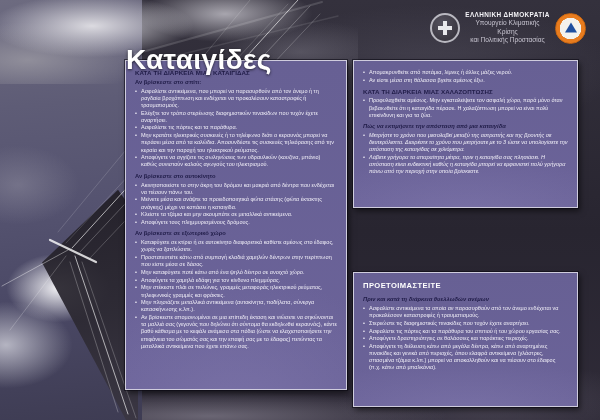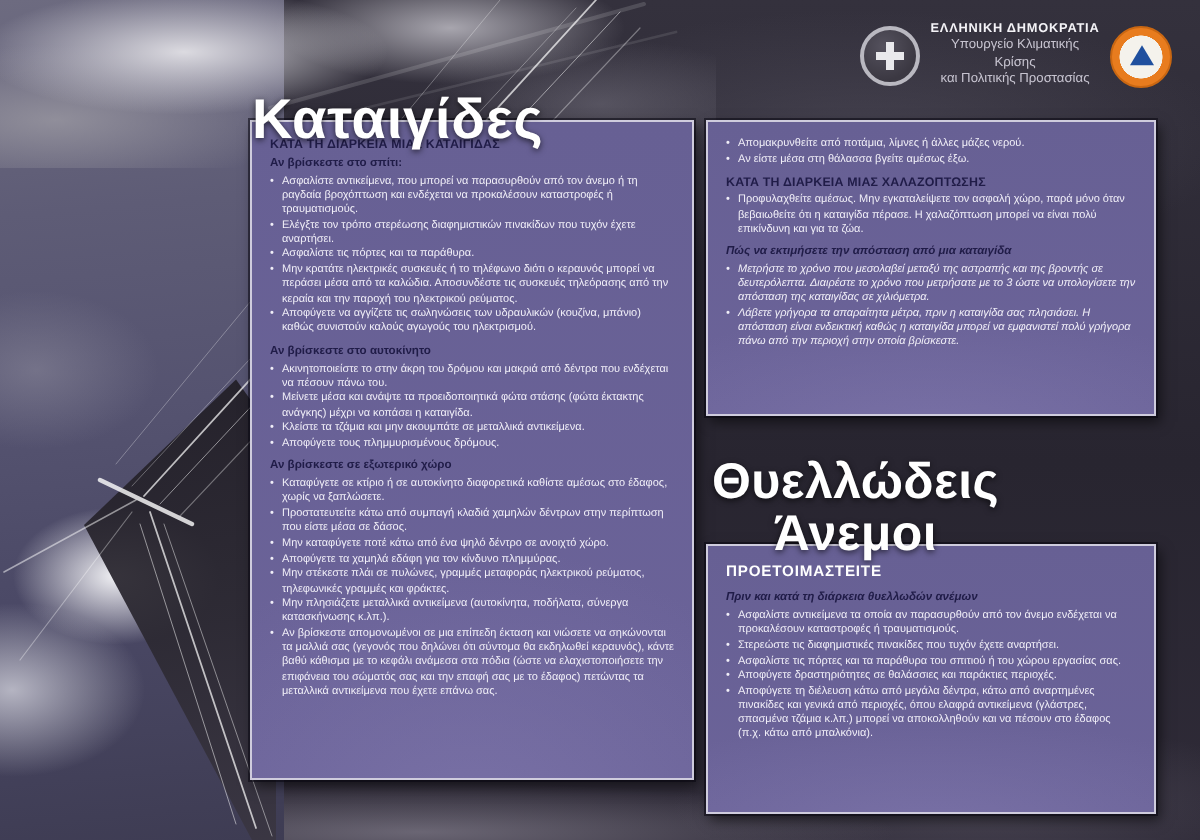--- a/index.html
+++ b/index.html
@@ -230,24 +230,20 @@
           <span class="marker">•</span>
           <span class="btext">Μετρήστε το χρόνο που μεσολαβεί μεταξύ της αστραπής και της βροντής σε δευτερόλεπτα. Διαιρέστε το χρόνο που μετρήσατε με το 3 ώστε να υπολογίσετε την απόσταση της καταιγίδας σε χιλιόμετρα.</span>
         </div>
         <div class="bullet">
           <span class="marker">•</span>
           <span class="btext">Λάβετε γρήγορα τα απαραίτητα μέτρα, πριν η καταιγίδα σας πλησιάσει. Η απόσταση είναι ενδεικτική καθώς η καταιγίδα μπορεί να εμφανιστεί πολύ γρήγορα πάνω από την περιοχή στην οποία βρίσκεστε.</span>
         </div>
       </div>
   </section>
 
-  <h1 class="title title-winds">
-    <span>Θυελλώδεις</span><br>
-    <span>Άνεμοι</span>
-  </h1>
 
   <section class="panel panel-right-bottom">
     <div class="prep-head">ΠΡΟΕΤΟΙΜΑΣΤΕΙΤΕ</div>
     <div class="h2 it first">Πριν και κατά τη διάρκεια θυελλωδών ανέμων</div>
     <div class="list">
         <div class="bullet">
           <span class="marker">•</span>
           <span class="btext">Ασφαλίστε αντικείμενα τα οποία αν παρασυρθούν από τον άνεμο ενδέχεται να προκαλέσουν καταστροφές ή τραυματισμούς.</span>
         </div>
         <div class="bullet">

